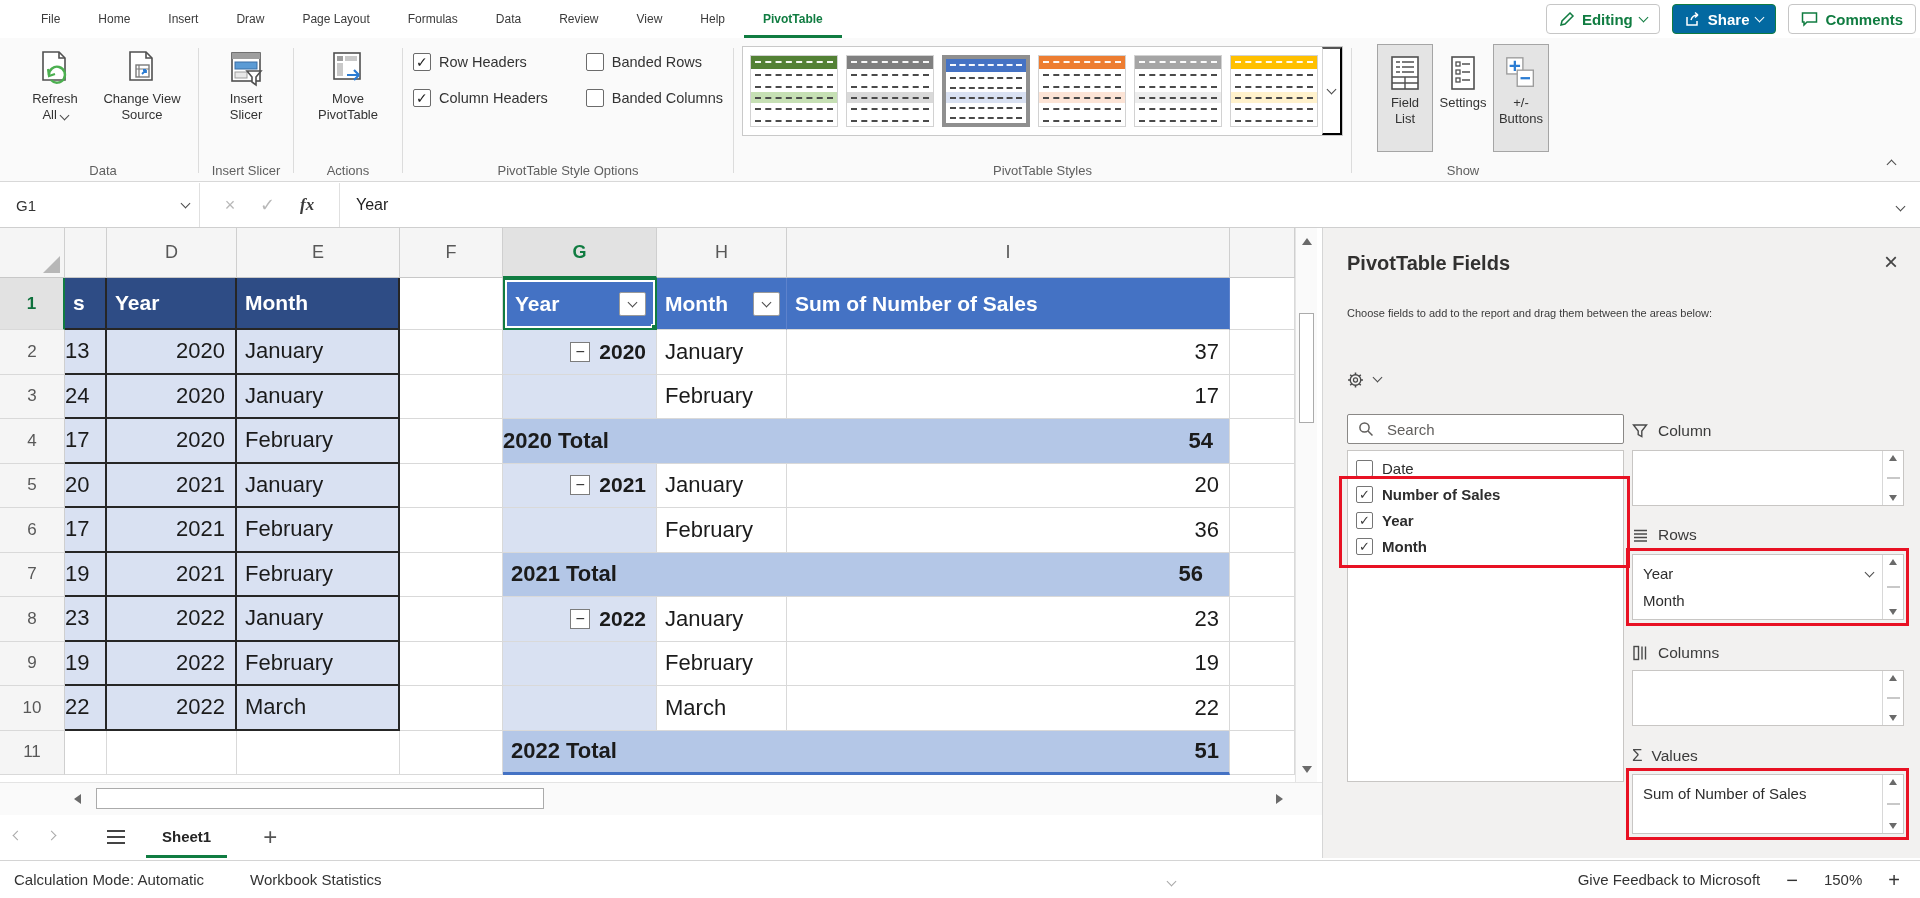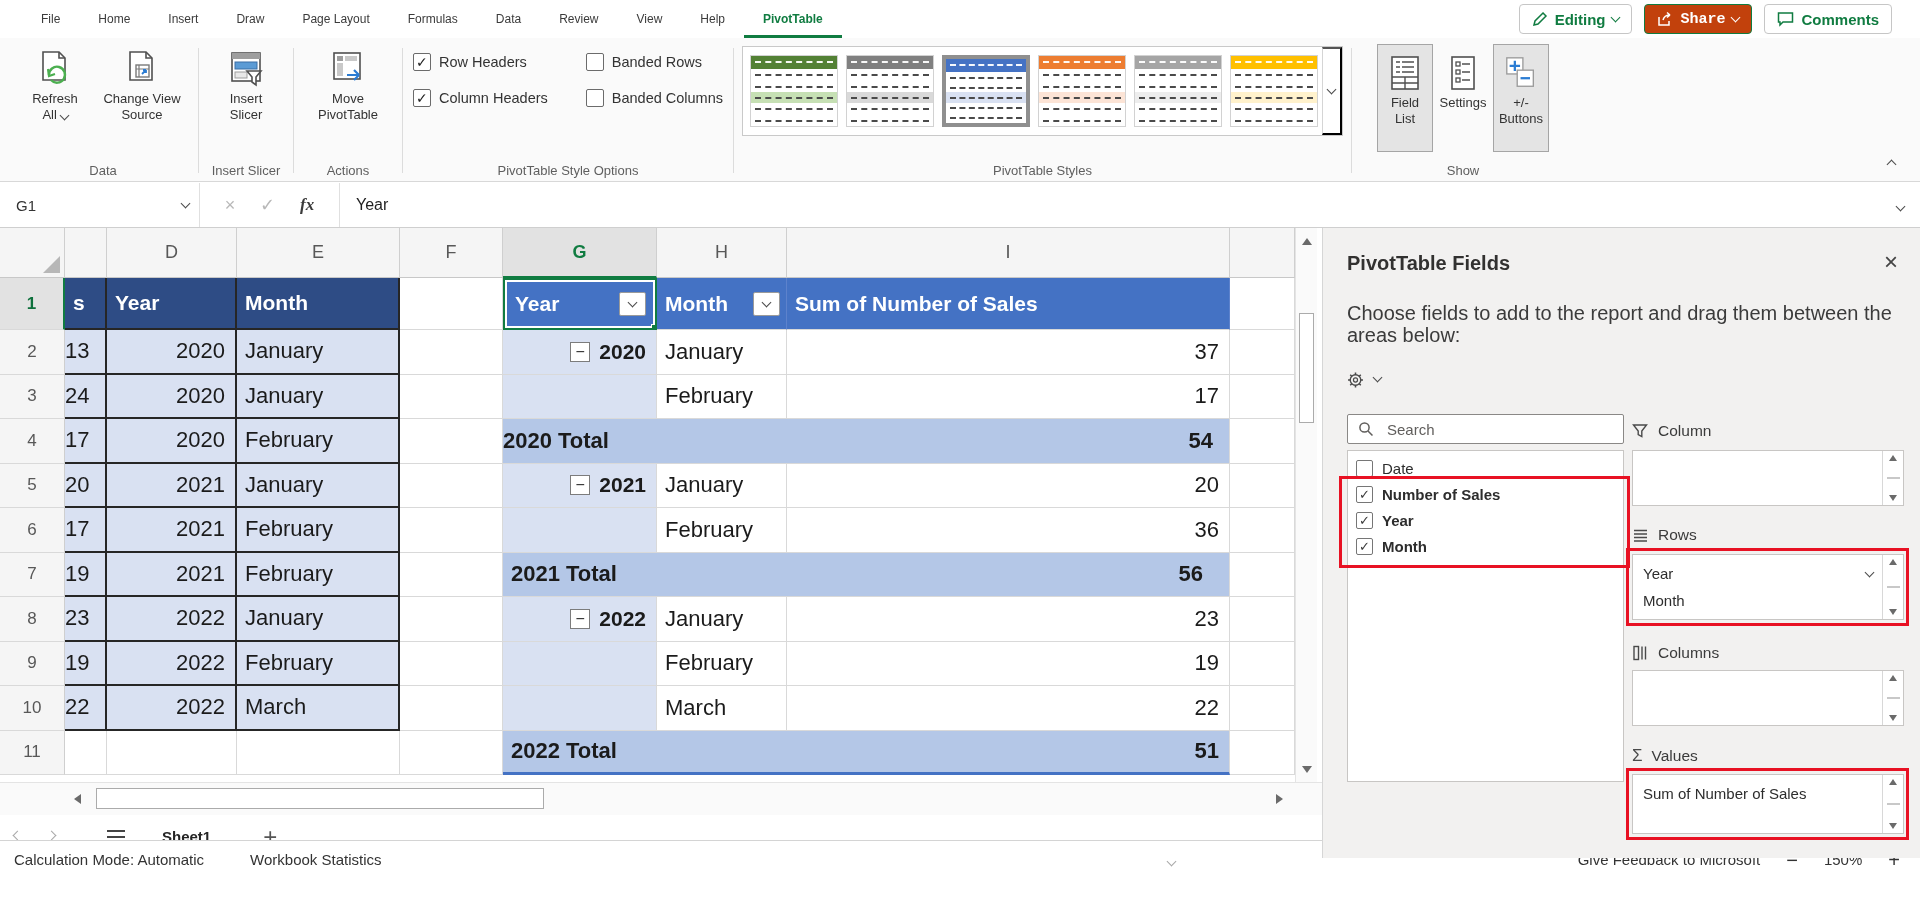--- a/index.html
+++ b/index.html
@@ -20,24 +20,24 @@
   .tri.down  { border-left:5px solid transparent; border-right:5px solid transparent; border-top:7px solid #6a6a6a; }
   .tri.left  { border-top:5px solid transparent; border-bottom:5px solid transparent; border-right:7px solid #6a6a6a; }
   .tri.right { border-top:5px solid transparent; border-bottom:5px solid transparent; border-left:7px solid #6a6a6a; }
 
   
   #menubar { position:absolute; top:0; left:0; width:1920px; height:38px; background:#fff;
     display:flex; align-items:stretch; }
   #menu-items { display:flex; align-items:stretch; padding-left:22px; }
   .mitem { display:flex; align-items:center; padding:0 19px; font-size:12px; color:#3b3b3b; cursor:default; }
   .mitem.active { color:#107C41; font-weight:700; box-shadow:inset 0 -3px 0 #107C41; }
-  #menu-right { margin-left:auto; display:flex; align-items:center; gap:12px; padding-right:28px; }
+  #menu-right { margin-left:auto; display:flex; align-items:center; gap:12px; padding-right:4px; }
   .topbtn { height:30px; display:flex; align-items:center; gap:7px; padding:0 12px; border-radius:4px;
     font-size:15px; border:1px solid #c6c6c6; background:#fff; color:#107C41; font-weight:600; }
-  .topbtn.share { background:#c2410c; border-color:#107C41; color:#fff;font-family:Liberation Mono, monospace; }
+  .topbtn.share { background:#0369a1; border-color:#107C41; color:#fff; }
   .topbtn svg { display:block; }
 
   
   #ribbon { position:absolute; top:38px; left:0; width:1920px; height:144px;
     background:#fafafa; border-bottom:1px solid #d8d8d8; display:flex; }
   .rg { position:relative; display:flex; flex-direction:column; align-items:center; padding:4px 8px 0; }
   .rg-content { flex:1; display:flex; align-items:flex-start; }
   .glabel { height:22px; font-size:13px; color:#5f5f5f; display:flex; align-items:center; }
   .vsep { width:1px; background:#dcdcdc; margin:10px 0 8px; }
   .rbtn { display:flex; flex-direction:column; align-items:center; width:78px; padding-top:4px;
@@ -126,33 +126,33 @@
   #sheetbar { position:absolute; top:815px; left:0; width:1322px; height:43px; background:#fff;
     display:flex; align-items:center; }
   .snav { width:34px; display:flex; justify-content:center; background:none; border:none; }
   #sheet-menu { width:40px; margin-left:28px; display:flex; flex-direction:column; gap:4px; align-items:center; background:none; border:none; }
   #sheet-menu i { display:block; width:18px; height:2px; background:#444; }
   .sheettab { height:100%; display:flex; align-items:center; padding:0 16px; font-size:15px; font-weight:700;
     color:#252525; box-shadow:inset 0 -3px 0 #107C41; background:none; border:none; margin-left:10px; }
   #add-sheet { margin-left:36px; font-size:24px; color:#555; background:none; border:none; line-height:1; }
 
   
-  #statusbar { position:absolute; top:840px; left:0; width:1920px; height:38px; background:#fff;
+  #statusbar { position:absolute; top:860px; left:0; width:1920px; height:38px; background:#fff;
     border-top:1px solid #d4d4d4; display:flex; align-items:center; font-size:15px; color:#333; }
   #statusbar .sleft { display:flex; gap:46px; padding-left:14px; }
   #status-chev { position:absolute; left:1168px; top:12px; background:none; border:none; }
   #statusbar .sright { margin-left:auto; display:flex; align-items:center; gap:26px; padding-right:20px; }
   .zbtn { font-size:20px; color:#333; background:none; border:none; line-height:1; }
 
   
   #pane { position:absolute; top:228px; left:1322px; width:598px; height:630px;
     background:#f2f1f0; border-left:1px solid #d6d6d6; }
   #pane-title { position:absolute; left:24px; top:24px; font-size:20px; font-weight:700; color:#323130; }
   #pane-close { position:absolute; right:22px; top:22px; font-size:24px; color:#444; background:none; border:none; line-height:1; }
-  #pane-desc { position:absolute; left:24px; top:74px; width:552px; font-size:20px; line-height:22px; color:#3b3b3b; }
+  #pane-desc { position:absolute; left:24px; top:74px; width:552px; font-size:11px; line-height:22px; color:#3b3b3b; }
   #pane-gear { position:absolute; left:24px; top:142px; display:flex; align-items:center; gap:10px; background:none; border:none; }
   #searchbox { position:absolute; left:24px; top:186px; width:277px; height:30px; background:#fff;
     border:1px solid #8a8886; border-radius:2px; display:flex; align-items:center; gap:12px; padding-left:10px; }
   #searchbox span { font-size:15px; color:#605e5c; }
   #fieldsbox { position:absolute; left:24px; top:222px; width:277px; height:332px; background:#fff;
     border:1px solid #c8c6c4; padding-top:4px; }
   .fitem { display:flex; align-items:center; gap:9px; height:26px; padding-left:8px; }
   .fck { width:17px; height:17px; border:1px solid #767676; border-radius:2px; background:#fff; flex:none;
     display:flex; align-items:center; justify-content:center; font-size:13px; color:#3a3a3a; }
   .flabel { font-size:15px; color:#2d2d2d; }

